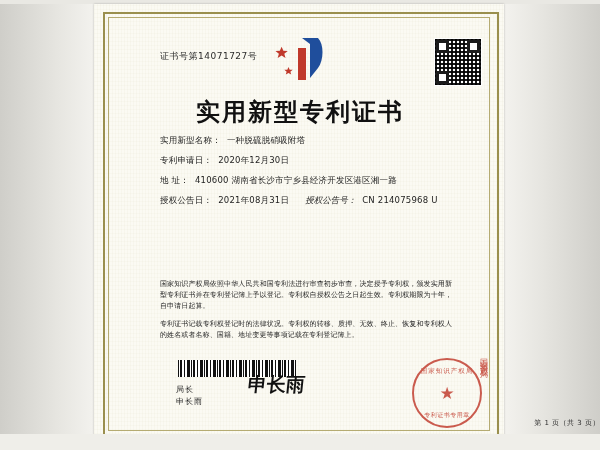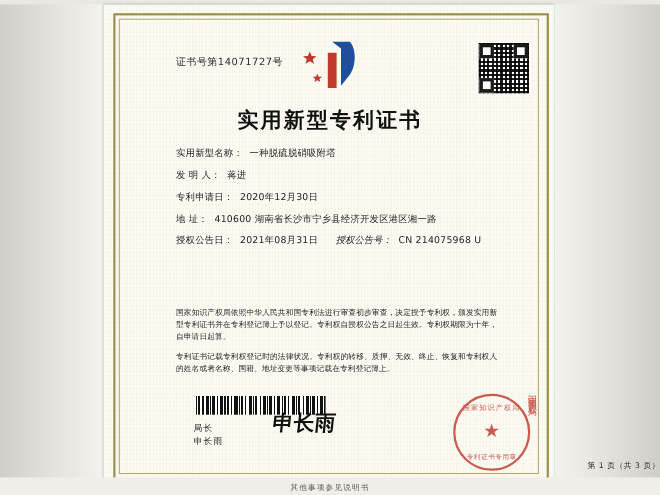--- a/index.html
+++ b/index.html
@@ -130,21 +130,21 @@
     box-sizing: border-box;
   }
 
   .title {
     position: absolute;
     left: 0; right: 0;
     top: 96px;
     text-align: center;
     font-family: "DejaVu Serif", serif;
     font-weight: bold;
-    font-size: 19px;
+    font-size: 24px;
     letter-spacing: 2px;
     color: #111;
   }
 
   .fields {
     position: absolute;
     left: 160px;
     top: 136px;
     width: 300px;
     font-size: 8.5px;
@@ -310,24 +310,20 @@
   <div class="qr">
     <div class="qr-bl"></div>
   </div>
 
   <div class="title">实用新型专利证书</div>
 
   <div class="fields">
     <div class="field-row">
       <span class="field-label">实用新型名称：</span>
       <span class="field-value">一种脱硫脱硝吸附塔</span>
-    </div>
-    <div class="field-row">
-      <span class="field-label">发  明  人：</span>
-      <span class="field-value">蒋进</span>
     </div>
     <div class="field-row">
       <span class="field-label">专利申请日：</span>
       <span class="field-value">2020年12月30日</span>
     </div>
     <div class="field-row">
       <span class="field-label">地        址：</span>
       <span class="field-value">410600 湖南省长沙市宁乡县经济开发区港区湘一路</span>
     </div>
     <div class="field-row two">
@@ -352,15 +348,14 @@
   <div class="seal-side">国家知识产权局</div>
   <div class="seal">
     <div class="seal-text-top">国家知识产权局</div>
     <div class="seal-star">★</div>
     <div class="seal-text-bottom">专利证书专用章</div>
   </div>
 
   <div class="page-no">第 1 页（共 3 页）</div>
 
   <div class="bottom-strip"></div>
-  <div class="footer-note">其他事项参见说明书</div>
 
 </div>
 
 </body></html>

